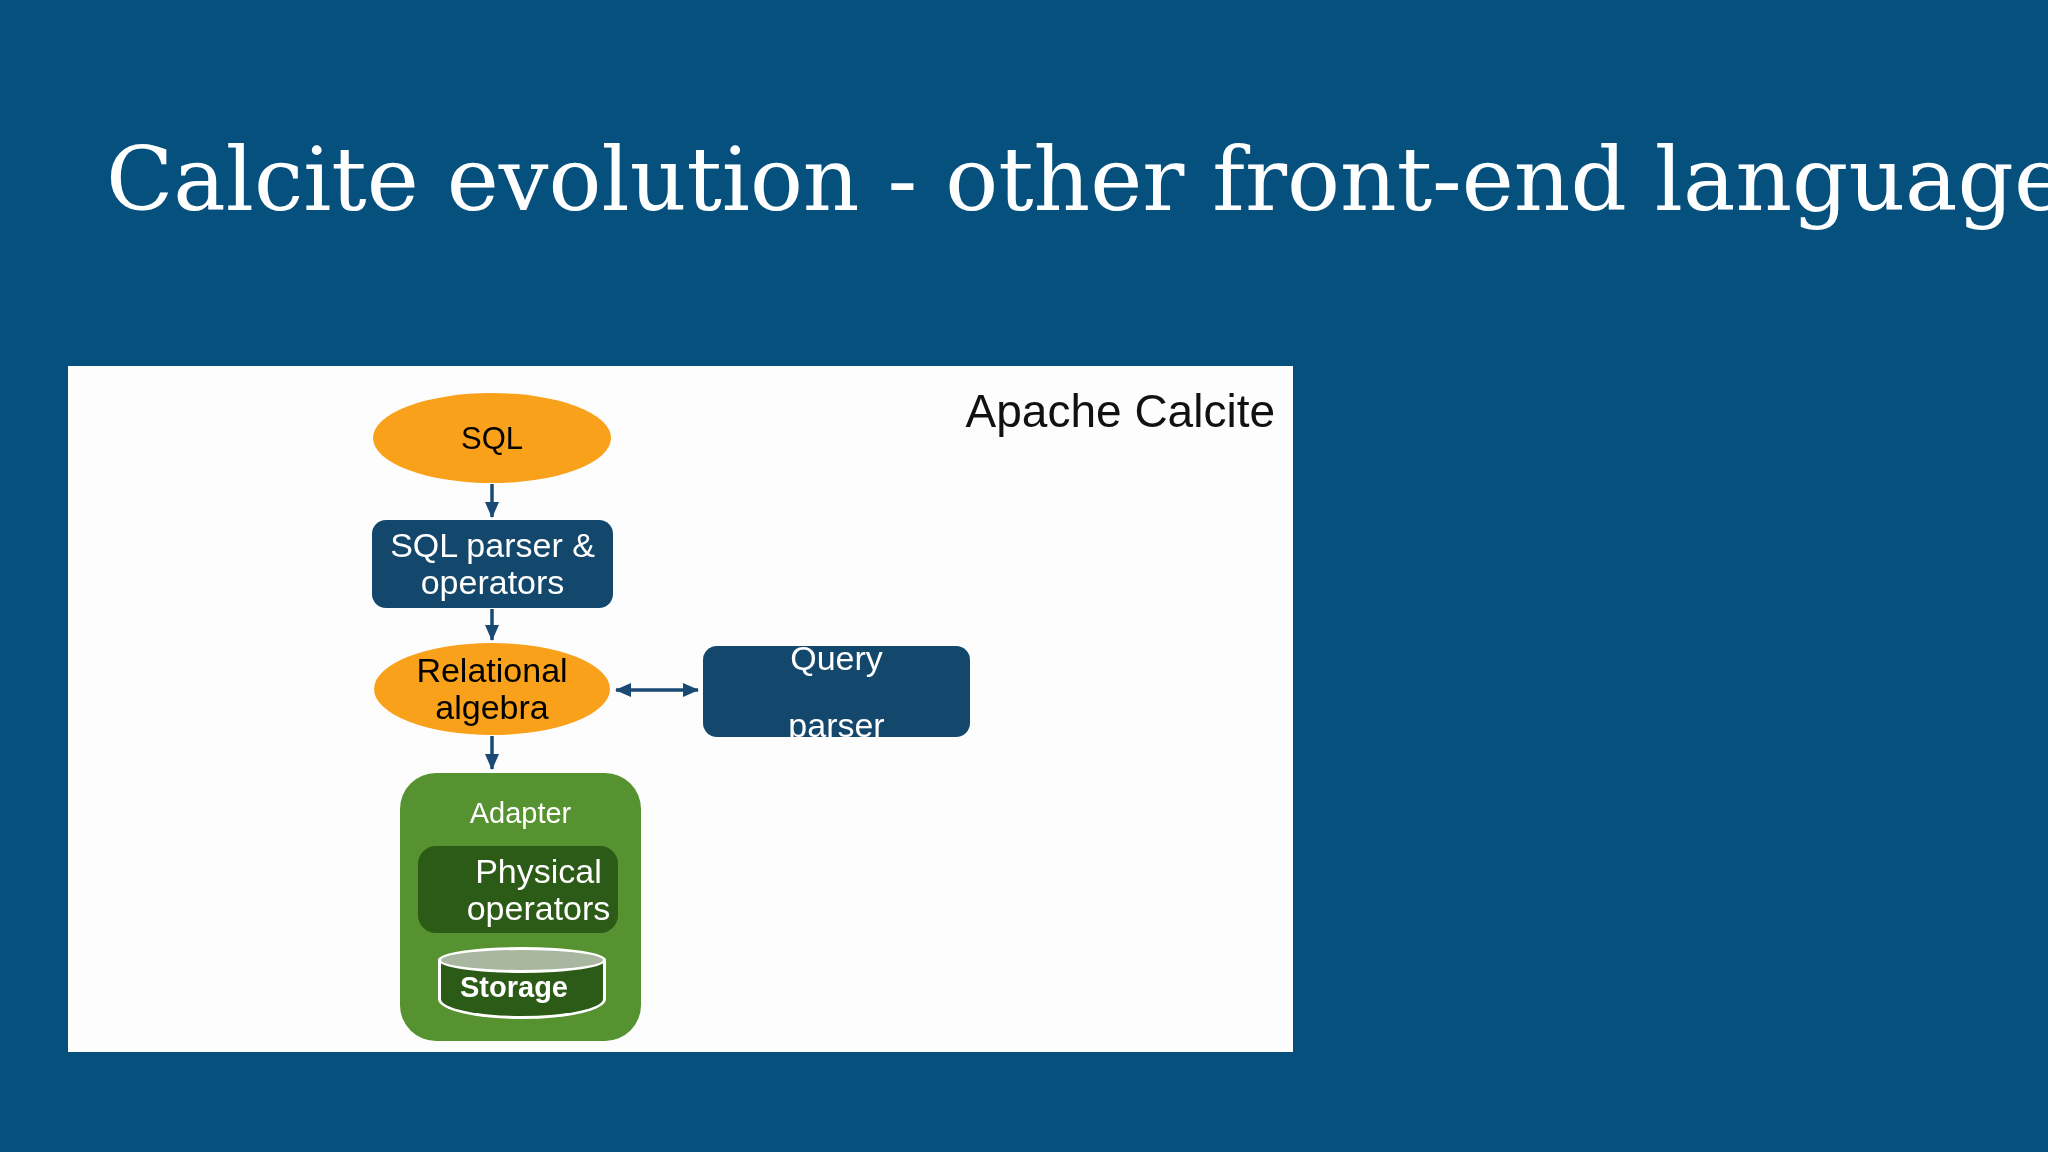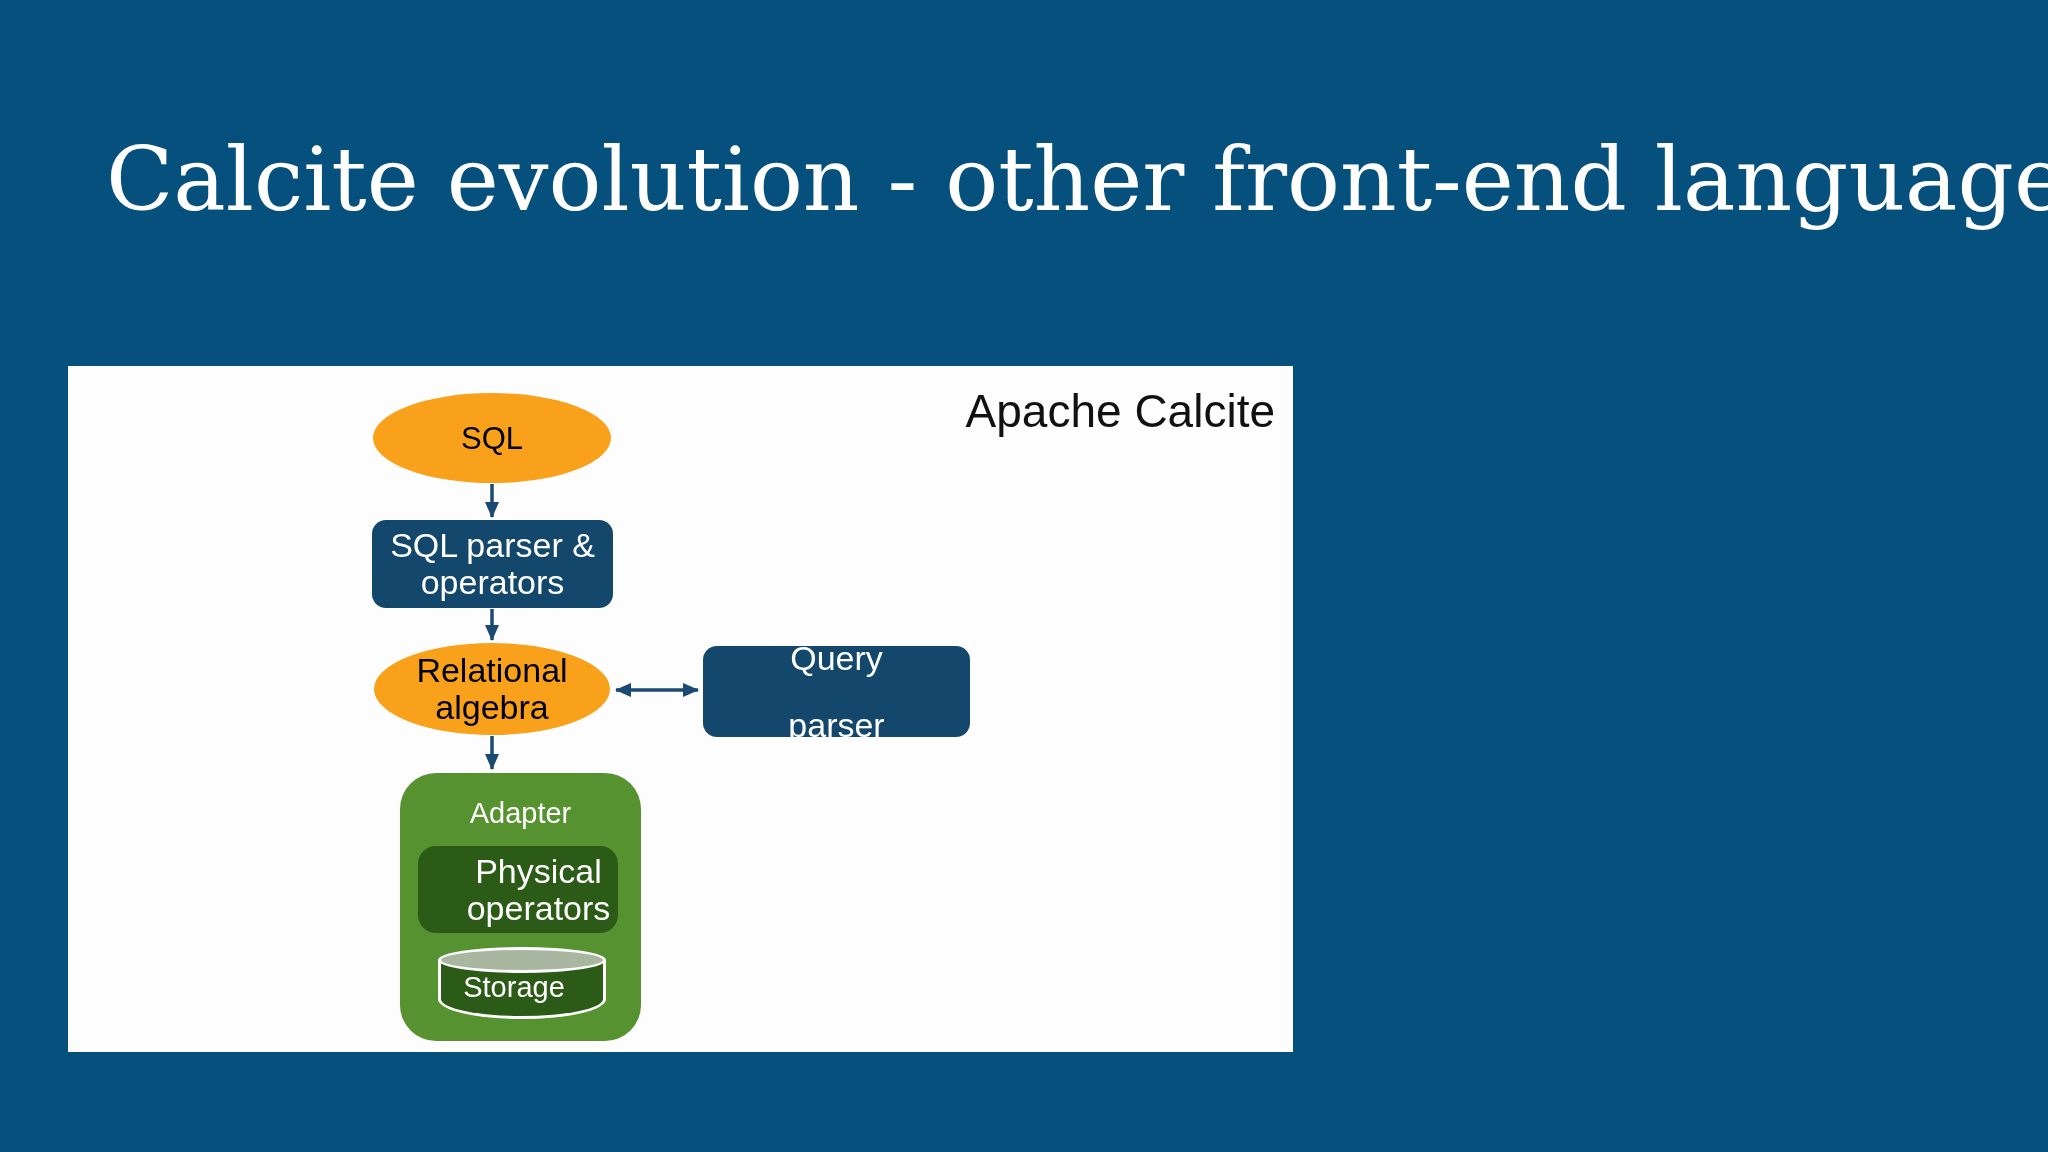--- a/index.html
+++ b/index.html
@@ -114,20 +114,21 @@
     border-radius: 0 0 50% 50% / 0 0 20px 20px;
     z-index: 1;
   }
   .cylinder-label {
     position: absolute;
     left: 38px; top: 198px; width: 152px;
     text-align: center;
     color: #ffffff;
     font-size: 29px;
     z-index: 3;
+    font-weight: bold;
   }
 
   .edges-svg {
     position: absolute;
     left: 0; top: 0;
     width: 1225px; height: 686px;
     pointer-events: none;
   }
 </style>
 </head>

